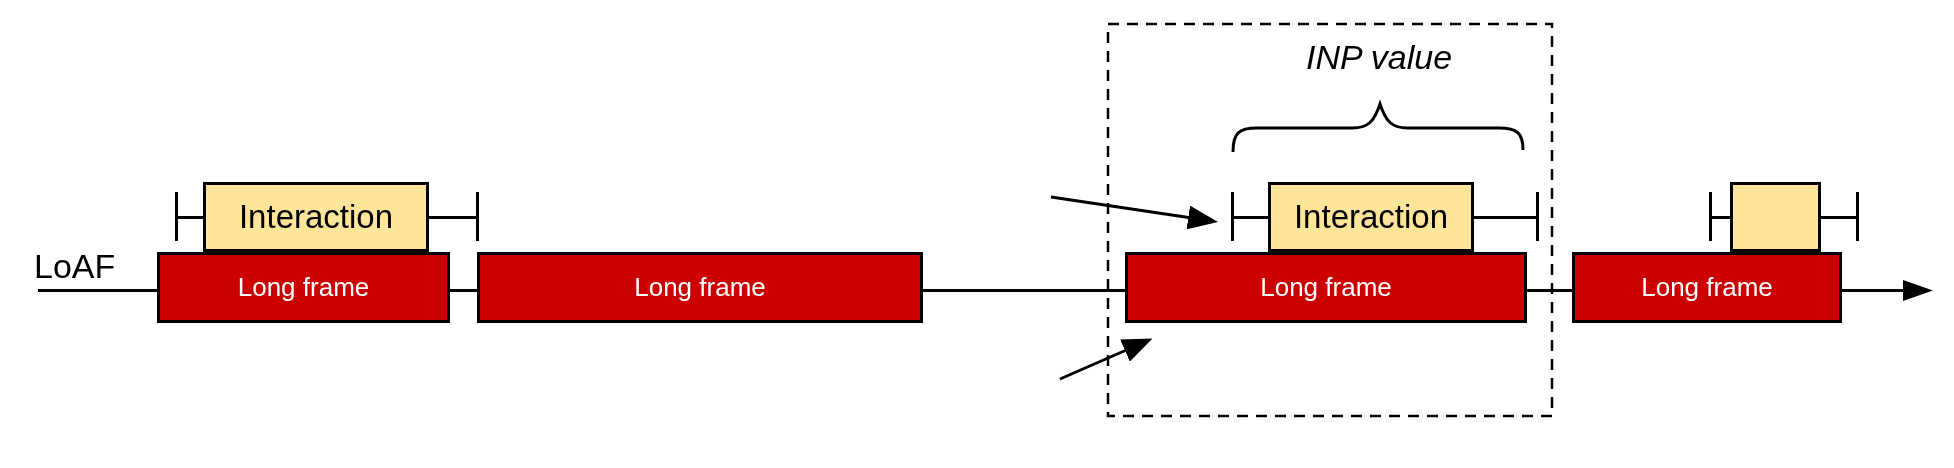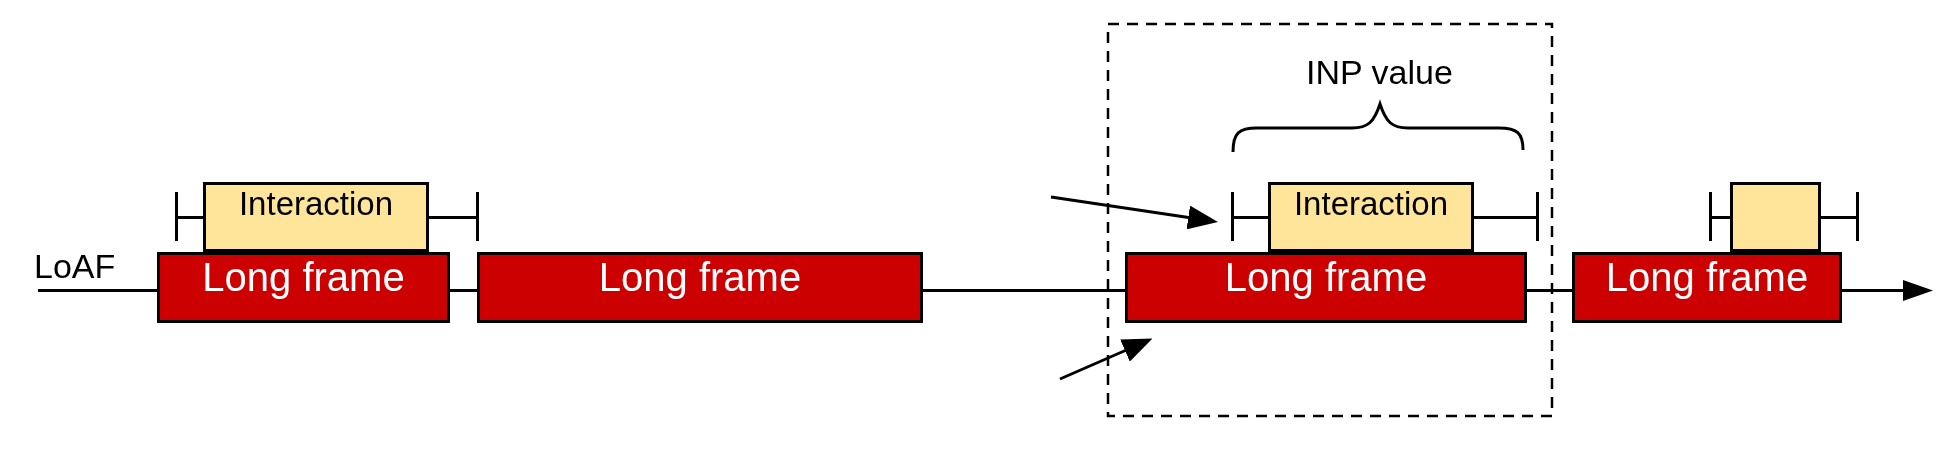--- a/index.html
+++ b/index.html
@@ -15,50 +15,50 @@
   .tl { position:absolute; top:289px; height:3px; background:var(--outline,#000); }
   .tl1 { left:38px;   width:119px; }
   .tl2 { left:449px;  width:29px;  }
   .tl3 { left:922px;  width:205px; }
   .tl4 { left:1526px; width:47px;  }
   .tl5 { left:1841px; width:66px;  }
   
   .frame {
     position:absolute; top:252px; height:71px; box-sizing:border-box;
     background:var(--long-frame-fill,#cc0000); border:3px solid var(--outline,#000);
-    display:flex; justify-content:center;
-    color:var(--frame-text,#fff); font-size:40px;
+    display:flex; align-items:center; justify-content:center;
+    color:var(--frame-text,#fff); font-size:26px;
   }
   .f1 { left:157px;  width:293px; }
   .f2 { left:477px;  width:446px; }
   .f3 { left:1125px; width:402px; }
   .f4 { left:1572px; width:270px; }
   
   .interaction {
     position:absolute; top:182px; height:70px; box-sizing:border-box;
     background:var(--interaction-fill,#ffe59a); border:3px solid var(--outline,#000);
-    display:flex; align-items:flex-start; justify-content:center;
+    display:flex; align-items:center; justify-content:center;
     color:#000; font-size:33px;
   }
   .i1 { left:203px;  width:226px; }
   .i2 { left:1268px; width:206px; }
   .i3 { left:1730px; width:91px;  }
   
   .wv { position:absolute; top:192px; width:3px; height:49px; background:var(--outline,#000); }
   .wh { position:absolute; top:216px; height:3px; background:var(--outline,#000); }
   .wv-a1 { left:175px; }  .wv-a2 { left:476px; }
   .wv-b1 { left:1231px; } .wv-b2 { left:1536px; }
   .wv-c1 { left:1709px; } .wv-c2 { left:1856px; }
   .wh-a1 { left:176px;  width:27px; } .wh-a2 { left:428px;  width:49px; }
   .wh-b1 { left:1232px; width:36px; } .wh-b2 { left:1473px; width:64px; }
   .wh-c1 { left:1710px; width:20px; } .wh-c2 { left:1820px; width:37px; }
   
   .time-label      { left:34px;   top:248px; }
   .inp-event-label { left:936px;  top:152px; }
-  .inp-value-label { left:1306px; top:54px;  }
+  .inp-value-label { left:1306px; top:39px;font-style:italic;  }
   .inp-loaf-label  { left:940px;  top:391px; }
   .overlay { position:absolute; left:0; top:0; width:1954px; height:468px; pointer-events:none; }
 </style>
 </head>
 <body>
 
 <div class="canvas">
 
   <div class="label time-label">LoAF</div>
 

